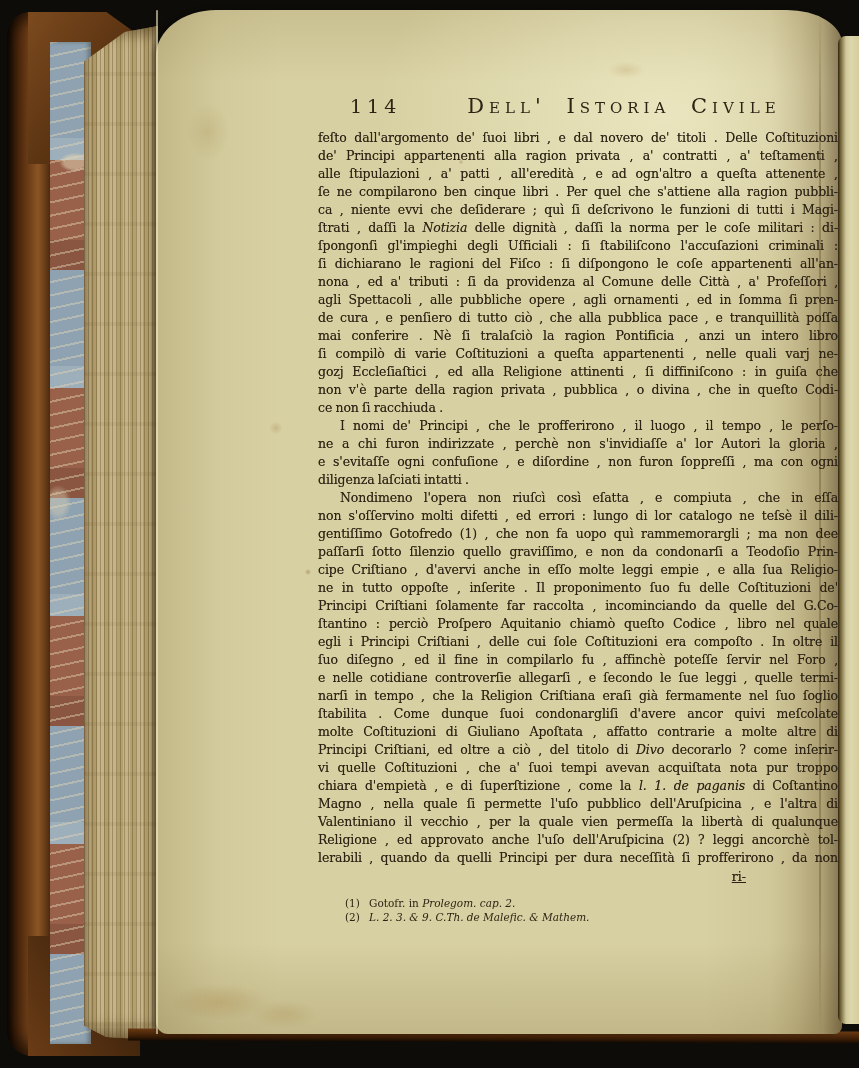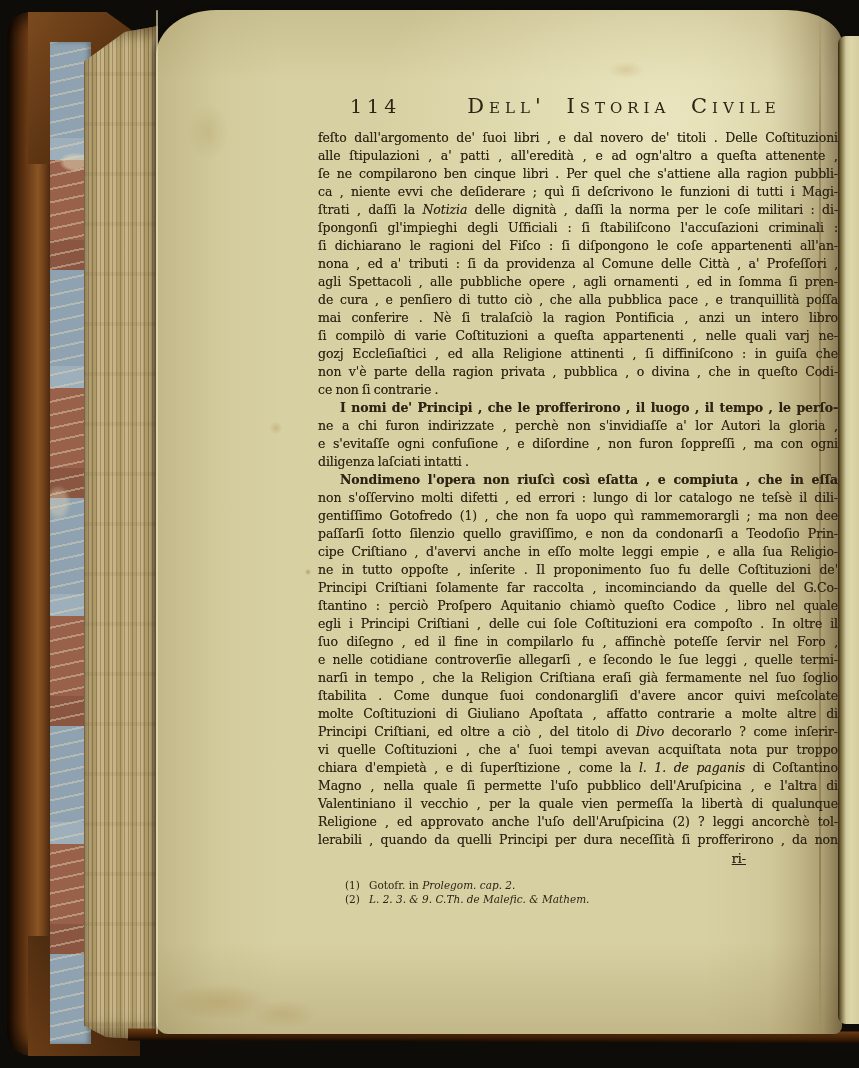--- a/index.html
+++ b/index.html
@@ -65,21 +65,21 @@
     background:linear-gradient(90deg,#2e2410,#7a6a3c 14%,#cfc89c 38%,#ded7ab 62%,#d5cd9f);}
 
   
   .textblock{position:absolute;left:162px;top:76px;width:520px;color:#2d2314;margin-top:8px;}
   .header{display:flex;align-items:baseline;height:30px;padding-left:32px;margin-bottom:5px;}
   .pageno{font-size:19px;letter-spacing:5px;}
   .title{margin-left:66px;font-size:21px;font-variant:small-caps;letter-spacing:5px;word-spacing:9px;}
   .line{height:18px;line-height:18px;font-size:12.5px;letter-spacing:-.1px;word-spacing:-.6px;
         text-align:justify;text-align-last:justify;text-shadow:0 0 .5px rgba(45,35,20,.55);}
   .line .it{font-style:italic;}
-  .line.indent{text-indent:22px;font-weight:bold;}
+  .line.indent{text-indent:22px;}
   .line.short{text-align-last:left;}
   .catchword-row{height:20px;line-height:20px;text-align:right;padding-right:92px;
         font-size:12.5px;text-shadow:0 0 .5px rgba(45,35,20,.55);text-decoration:underline;}
   .footnotes{margin-top:9px;padding-left:27px;font-size:10.5px;line-height:14px;}
   .footnote .fn-label{display:inline-block;width:24px;}
   .footnote .it{font-style:italic;}
 </style>
 </head>
 <body>
 
@@ -97,34 +97,35 @@
     <div class="gutter-shade"></div>
 
     <div class="textblock">
       <div class="header">
         <span class="pageno">114</span>
         <span class="title">Dell' Istoria Civile</span>
       </div>
 
       <div>
         <div class="line">feſto dall'argomento de' ſuoi libri , e dal novero de' titoli . Delle Coſtituzioni</div>
+        <div class="line">de' Principi appartenenti alla ragion privata , a' contratti , a' teſtamenti ,</div>
         <div class="line">alle ſtipulazioni , a' patti , all'eredità , e ad ogn'altro a queſta attenente ,</div>
         <div class="line">ſe ne compilarono ben cinque libri . Per quel che s'attiene alla ragion pubbli-</div>
         <div class="line">ca , niente evvi che deſiderare ; quì ſi deſcrivono le funzioni di tutti i Magi-</div>
         <div class="line"><span>ſtrati , daſſi la </span><span class="it">Notizia</span><span> delle dignità , daſſi la norma per le coſe militari : di-</span></div>
         <div class="line">ſpongonſi gl'impieghi degli Uſficiali : ſi ſtabiliſcono l'accuſazioni criminali :</div>
         <div class="line">ſi dichiarano le ragioni del Fiſco : ſi diſpongono le coſe appartenenti all'an-</div>
         <div class="line">nona , ed a' tributi : ſi da providenza al Comune delle Città , a' Profeſſori ,</div>
         <div class="line">agli Spettacoli , alle pubbliche opere , agli ornamenti , ed in ſomma ſi pren-</div>
         <div class="line">de cura , e penſiero di tutto ciò , che alla pubblica pace , e tranquillità poſſa</div>
         <div class="line">mai conferire . Nè ſi tralaſciò la ragion Pontificia , anzi un intero libro</div>
         <div class="line">ſi compilò di varie Coſtituzioni a queſta appartenenti , nelle quali varj ne-</div>
         <div class="line">gozj Eccleſiaſtici , ed alla Religione attinenti , ſi diffiniſcono : in guiſa che</div>
         <div class="line">non v'è parte della ragion privata , pubblica , o divina , che in queſto Codi-</div>
-        <div class="line short">ce non ſi contrarie .</div>
+        <div class="line short">ce non ſi racchiuda .</div>
         <div class="line indent">I nomi de' Principi , che le profferirono , il luogo , il tempo , le perſo-</div>
         <div class="line">ne a chi furon indirizzate , perchè non s'invidiaſſe a' lor Autori la gloria ,</div>
         <div class="line">e s'evitaſſe ogni confuſione , e diſordine , non furon ſoppreſſi , ma con ogni</div>
         <div class="line short">diligenza laſciati intatti .</div>
         <div class="line indent">Nondimeno l'opera non riuſcì così eſatta , e compiuta , che in eſſa</div>
         <div class="line">non s'oſſervino molti difetti , ed errori : lungo di lor catalogo ne teſsè il dili-</div>
         <div class="line">gentiſſimo Gotofredo (1) , che non fa uopo quì rammemorargli ; ma non dee</div>
         <div class="line">paſſarſi ſotto ſilenzio quello graviſſimo, e non da condonarſi a Teodoſio Prin-</div>
         <div class="line">cipe Criſtiano , d'avervi anche in eſſo molte leggi empie , e alla ſua Religio-</div>
         <div class="line">ne in tutto oppoſte , inſerite . Il proponimento ſuo fu delle Coſtituzioni de'</div>

